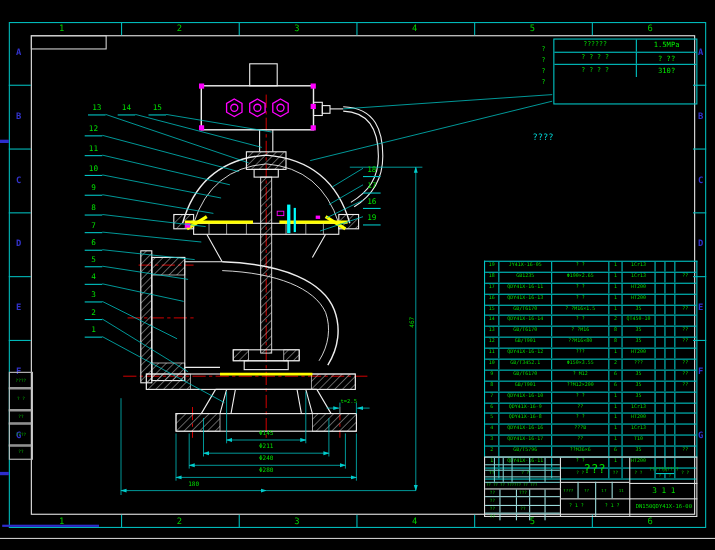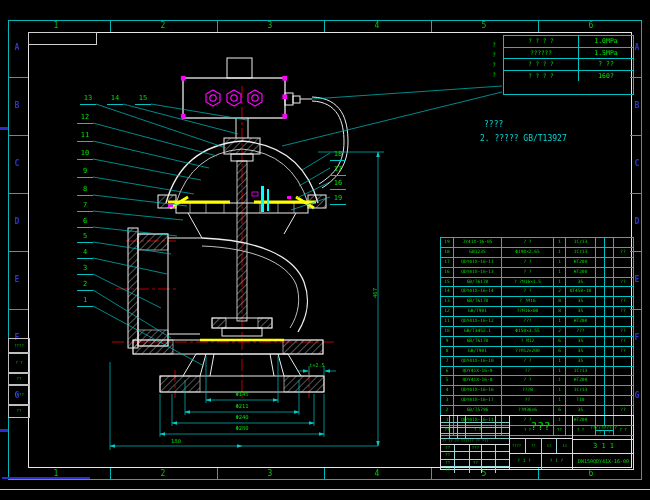--- a/index.html
+++ b/index.html
@@ -251,41 +251,36 @@
     </div>
 
   <div id="spec-side" class="abs" style="left:489px;top:41px;width:10px;">
       <div class="g" style="font-size: 6px; height: 10px; text-align: center;">?</div>
       <div class="g" style="font-size: 6px; height: 10px; text-align: center;">?</div>
       <div class="g" style="font-size: 6px; height: 10px; text-align: center;">?</div>
       <div class="g" style="font-size: 6px; height: 10px; text-align: center;">?</div>
     </div>
   <div id="spec" class="abs" style="left:503px;top:35px;width:129px;height:58px;">
       <div class="spec-row">
-        <div class="spec-label">? ? ? ?</div>
-        <div class="spec-value">1.0MPa</div>
-      </div>
-      <div class="spec-row">
         <div class="spec-label">??????</div>
         <div class="spec-value">1.5MPa</div>
       </div>
       <div class="spec-row">
         <div class="spec-label">? ? ? ?</div>
         <div class="spec-value">?  ??</div>
       </div>
       <div class="spec-row">
         <div class="spec-label">? ? ? ?</div>
-        <div class="spec-value">160?</div>
+        <div class="spec-value">310?</div>
       </div>
     </div>
 
   <div class="abs" style="left:480px;top:120px;width:150px;">
     <div class="note-line" style="margin-left:4px;">????</div>
     <div id="notes-list">
-        <div class="note-line">2. ?????    GB/T13927</div>
       </div>
   </div>
 
   <div id="bom" class="abs" style="left:440px;top:237px;width:192px;height:178px;">
       <div class="bom-row">
         <div class="bom-cell" style="width: 12px;">19</div>
         <div class="bom-cell" style="width: 47px;">JY41X-16-05</div>
         <div class="bom-cell" style="width: 51px;">? ?</div>
         <div class="bom-cell" style="width: 11px;">1</div>
         <div class="bom-cell" style="width: 29px;">1Cr13</div>

